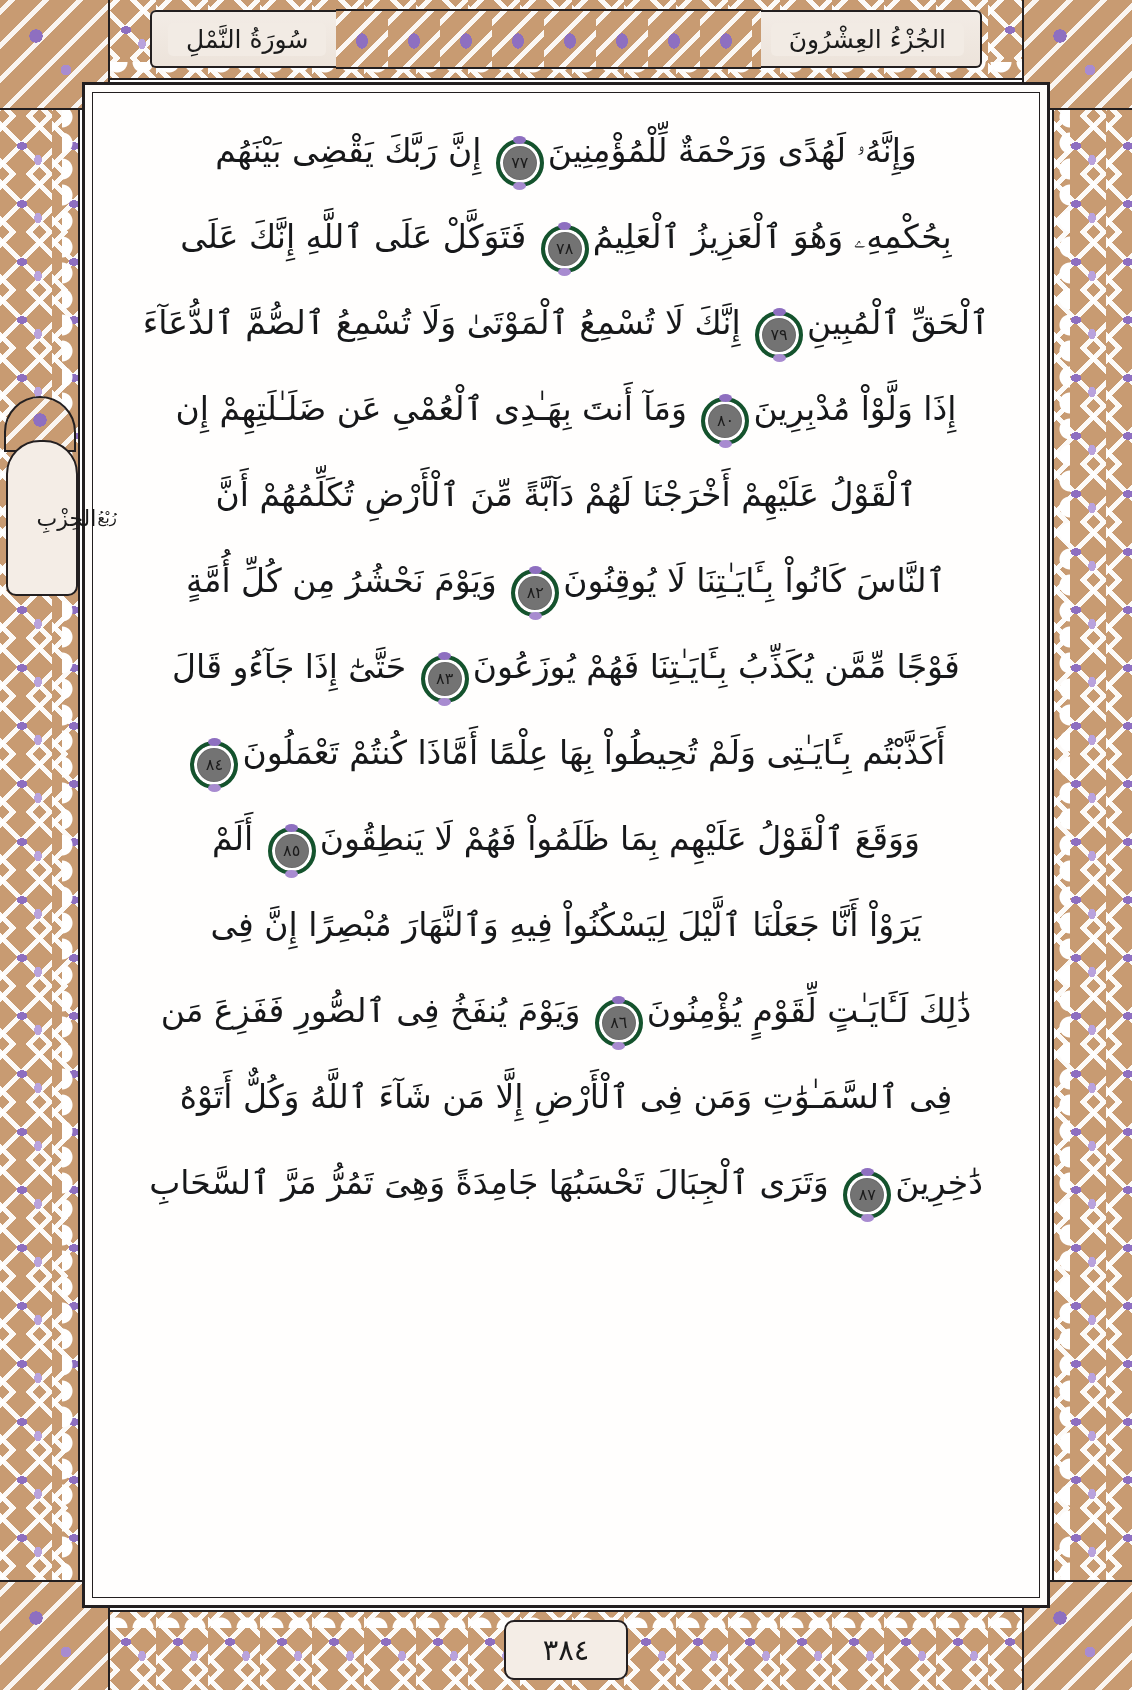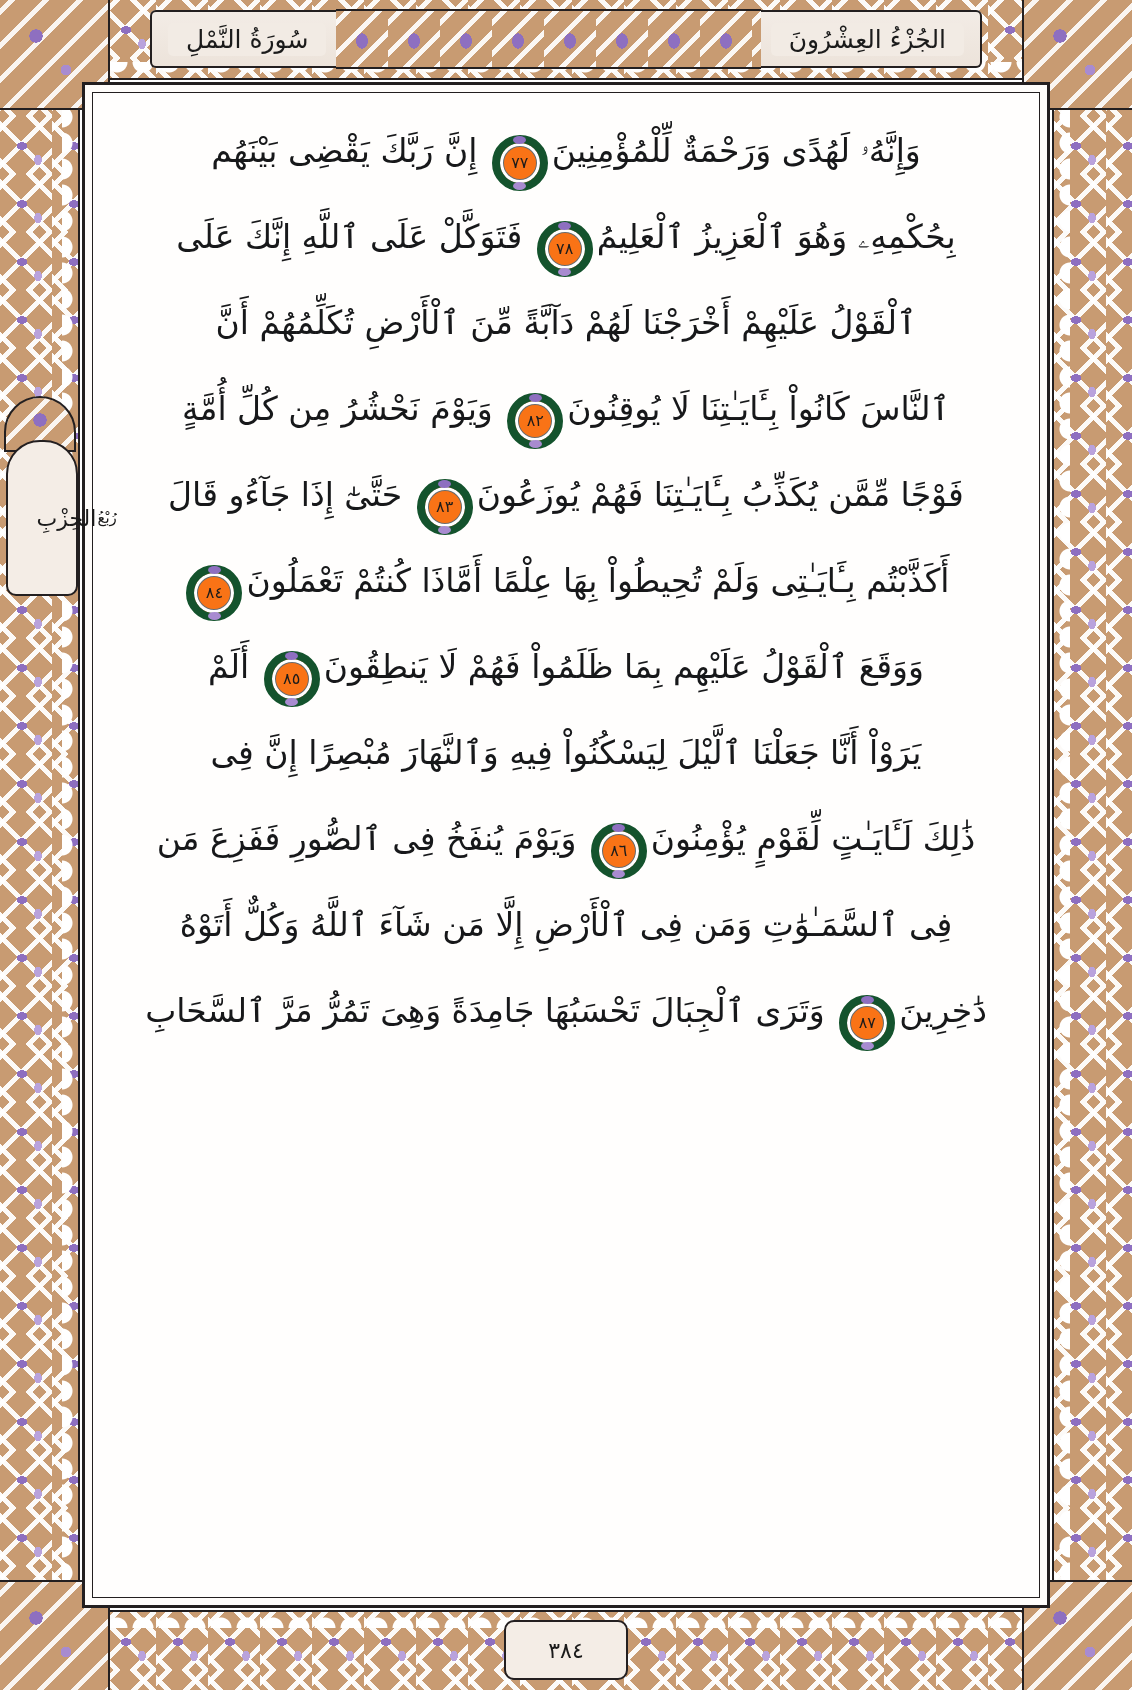--- a/index.html
+++ b/index.html
@@ -209,22 +209,22 @@
   .ayah-mark {
     display: inline-block;
     position: relative;
     min-width: 40px;
     height: 40px;
     line-height: 40px;
     margin: 0 4px;
     vertical-align: -6px;
     font-size: 16px;
     color: #1b1b1b;
-    background: #f97316;
-    border: 8px solid #14532d;
+    background: #737373;
+    border: 4px solid #14532d;
     border-radius: 50% / 50%;
     text-align: center;
     box-shadow: inset 0 0 0 3px #ffffff, inset 0 0 0 4px #6b6b6b;
   }
   .ayah-mark::before,
   .ayah-mark::after {
     content: "";
     position: absolute;
     left: 50%;
     width: 13px; height: 8px;
@@ -242,21 +242,21 @@
     bottom: 10px;
     transform: translateX(-50%);
     width: 120px; height: 56px;
     z-index: 8;
     background: #f4ede6;
     border: 2px solid #231f20;
     border-radius: 10px;
     display: flex;
     align-items: center;
     justify-content: center;
-    font-size: 22px;
+    font-size: 29px;
     color: #1b1b1b;
     direction: rtl;
   }
 </style>
 </head>
 <body>
 
 <div class="page">
 
   <div class="ornament-frame">
@@ -288,20 +288,22 @@
   <div class="hizb-cap"></div>
   <div class="hizb-marker">
     <div class="l1">رُبْعُ</div>
     <div class="l2">الحِزْبِ</div>
     <div class="l3">٣٩</div>
   </div>
 
   <div class="text-area" id="text-area">
       <div class="ayah-line"><span>وَإِنَّهُۥ لَهُدًى وَرَحْمَةٌ لِّلْمُؤْمِنِينَ</span><span class="ayah-mark">٧٧</span><span> إِنَّ رَبَّكَ يَقْضِى بَيْنَهُم</span></div>
       <div class="ayah-line"><span>بِحُكْمِهِۦ وَهُوَ ٱلْعَزِيزُ ٱلْعَلِيمُ</span><span class="ayah-mark">٧٨</span><span> فَتَوَكَّلْ عَلَى ٱللَّهِ إِنَّكَ عَلَى</span></div>
+      <div class="ayah-line"><span>ٱلْحَقِّ ٱلْمُبِينِ</span><span class="ayah-mark">٧٩</span><span> إِنَّكَ لَا تُسْمِعُ ٱلْمَوْتَىٰ وَلَا تُسْمِعُ ٱلصُّمَّ ٱلدُّعَآءَ</span></div>
+      <div class="ayah-line"><span>إِذَا وَلَّوْاْ مُدْبِرِينَ</span><span class="ayah-mark">٨٠</span><span> وَمَآ أَنتَ بِهَـٰدِى ٱلْعُمْىِ عَن ضَلَـٰلَتِهِمْ إِن</span></div>
       <div class="ayah-line"><span>ٱلْقَوْلُ عَلَيْهِمْ أَخْرَجْنَا لَهُمْ دَآبَّةً مِّنَ ٱلْأَرْضِ تُكَلِّمُهُمْ أَنَّ</span></div>
       <div class="ayah-line"><span>ٱلنَّاسَ كَانُواْ بِـَٔايَـٰتِنَا لَا يُوقِنُونَ</span><span class="ayah-mark">٨٢</span><span> وَيَوْمَ نَحْشُرُ مِن كُلِّ أُمَّةٍ</span></div>
       <div class="ayah-line"><span>فَوْجًا مِّمَّن يُكَذِّبُ بِـَٔايَـٰتِنَا فَهُمْ يُوزَعُونَ</span><span class="ayah-mark">٨٣</span><span> حَتَّىٰٓ إِذَا جَآءُو قَالَ</span></div>
       <div class="ayah-line"><span>أَكَذَّبْتُم بِـَٔايَـٰتِى وَلَمْ تُحِيطُواْ بِهَا عِلْمًا أَمَّاذَا كُنتُمْ تَعْمَلُونَ</span><span class="ayah-mark">٨٤</span></div>
       <div class="ayah-line"><span>وَوَقَعَ ٱلْقَوْلُ عَلَيْهِم بِمَا ظَلَمُواْ فَهُمْ لَا يَنطِقُونَ</span><span class="ayah-mark">٨٥</span><span> أَلَمْ</span></div>
       <div class="ayah-line"><span>يَرَوْاْ أَنَّا جَعَلْنَا ٱلَّيْلَ لِيَسْكُنُواْ فِيهِ وَٱلنَّهَارَ مُبْصِرًا إِنَّ فِى</span></div>
       <div class="ayah-line"><span>ذَٰلِكَ لَـَٔايَـٰتٍ لِّقَوْمٍ يُؤْمِنُونَ</span><span class="ayah-mark">٨٦</span><span> وَيَوْمَ يُنفَخُ فِى ٱلصُّورِ فَفَزِعَ مَن</span></div>
       <div class="ayah-line"><span>فِى ٱلسَّمَـٰوَٰتِ وَمَن فِى ٱلْأَرْضِ إِلَّا مَن شَآءَ ٱللَّهُ وَكُلٌّ أَتَوْهُ</span></div>
       <div class="ayah-line"><span>دَٰخِرِينَ</span><span class="ayah-mark">٨٧</span><span> وَتَرَى ٱلْجِبَالَ تَحْسَبُهَا جَامِدَةً وَهِىَ تَمُرُّ مَرَّ ٱلسَّحَابِ</span></div>
     </div>

